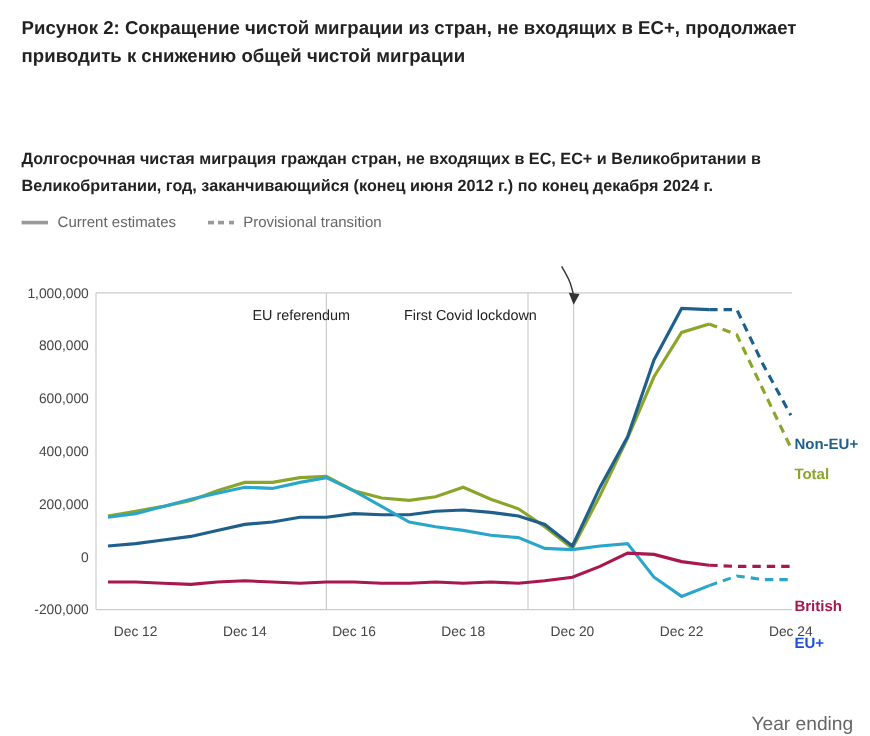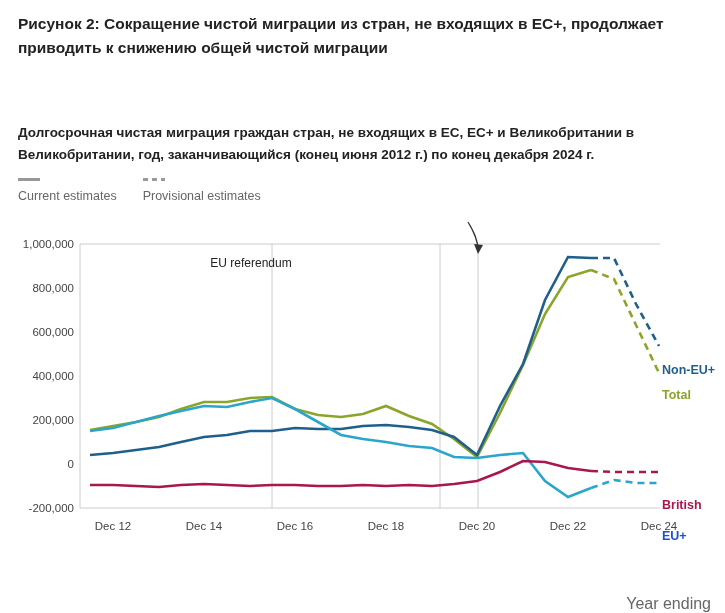--- a/index.html
+++ b/index.html
@@ -44,25 +44,24 @@
   .legend {
     position: absolute;
     left: 18px;
     top: 178px;
     display: flex;
     align-items: center;
     gap: 26px;
   }
   .legend-item {
     display: flex;
-    align-items: flex-start;
+    align-items: center;
     gap: 8px;
     font-size: 12.5px;
     color: #666666;
-    flex-direction: column;
   }
   .legend-swatch-solid {
     display: inline-block;
     width: 22px;
     height: 3px;
     background: #999999;
   }
   .legend-swatch-dash {
     display: inline-block;
     width: 22px;
@@ -131,21 +130,21 @@
   <div class="title">Рисунок 2: Сокращение чистой миграции из стран, не входящих в ЕС+, продолжает приводить к снижению общей чистой миграции</div>
   <div class="subtitle">Долгосрочная чистая миграция граждан стран, не входящих в ЕС, ЕС+ и Великобритании в Великобритании, год, заканчивающийся (конец июня 2012 г.) по конец декабря 2024 г.</div>
 
   <div class="legend">
     <div class="legend-item">
       <span class="legend-swatch-solid"></span>
       <span>Current estimates</span>
     </div>
     <div class="legend-item">
       <span class="legend-swatch-dash"></span>
-      <span>Provisional estimates</span>
+      <span>Provisional transition</span>
     </div>
   </div>
 
   <div class="plot">
 
     <svg class="chart-svg" width="725" height="413" viewBox="0 0 725 413">
 
       <g>
         <text class="tick-label" x="74" y="48" text-anchor="end">1,000,000</text>
         <text class="tick-label" x="74" y="92" text-anchor="end">800,000</text>
@@ -183,20 +182,21 @@
       <polyline fill="none" stroke="#1f5f8b" stroke-width="2.6" stroke-dasharray="7,5" points="591,58 614,58 636,104 659,146"></polyline>
 
       <polyline fill="none" stroke="#2ba6cb" stroke-width="2.6" points="90,231 113,228 136,222 159,216 181,211 204,206 227,207 250,202 272,198 295,209 318,222 341,235 363,239 386,242 409,246 432,248 454,257 477,258 500,255 523,253 545,281 568,297 591,288"></polyline>
       <polyline fill="none" stroke="#2ba6cb" stroke-width="2.6" stroke-dasharray="7,5" points="591,288 614,280 636,283 659,283"></polyline>
 
       <polyline fill="none" stroke="#a8174e" stroke-width="2.6" points="90,285 113,285 136,286 159,287 181,285 204,284 227,285 250,286 272,285 295,285 318,286 341,286 363,285 386,286 409,285 432,286 454,284 477,281 500,272 523,261 545,262 568,268 591,271"></polyline>
       <polyline fill="none" stroke="#a8174e" stroke-width="2.6" stroke-dasharray="7,5" points="591,271 614,272 636,272 659,272"></polyline>
     </svg>
 
     <div class="annot annot-ref">EU referendum</div>
+    <div class="annot annot-covid">First Covid lockdown</div>
 
     <div class="series-label lbl-noneu">Non-EU+</div>
     <div class="series-label lbl-total">Total</div>
     <div class="series-label lbl-british">British</div>
     <div class="series-label lbl-eu">EU+</div>
 
     <div class="axis-caption">Year ending</div>
   </div>
 
 </div>

